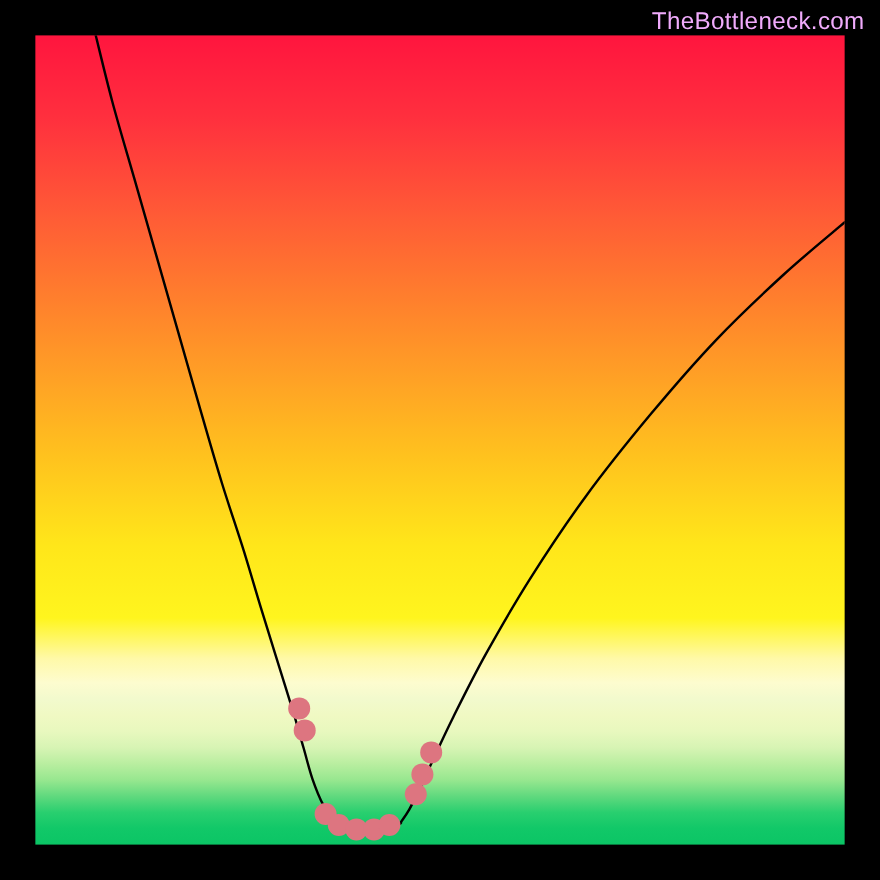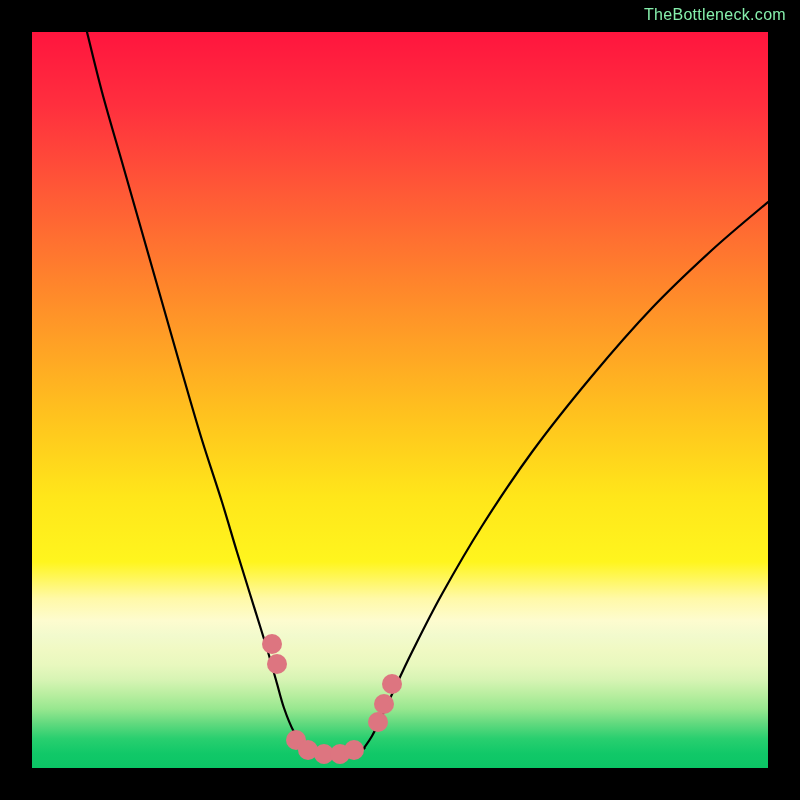--- a/index.html
+++ b/index.html
@@ -8,22 +8,22 @@
     height: 800px;
     background: #000;
     position: relative;
     font-family: Arial, Helvetica, sans-serif;
     overflow: hidden;
   }
   .watermark {
     position: absolute;
     top: 6px;
     right: 14px;
-    color: #86efac;
-    font-size: 16px;
+    color: #f0abfc;
+    font-size: 22px;
     font-weight: 500;
     letter-spacing: 0.3px;
     z-index: 10;
   }
   .plot-area {
     position: absolute;
     top: 32px;
     left: 32px;
     width: 736px;
     height: 736px;

